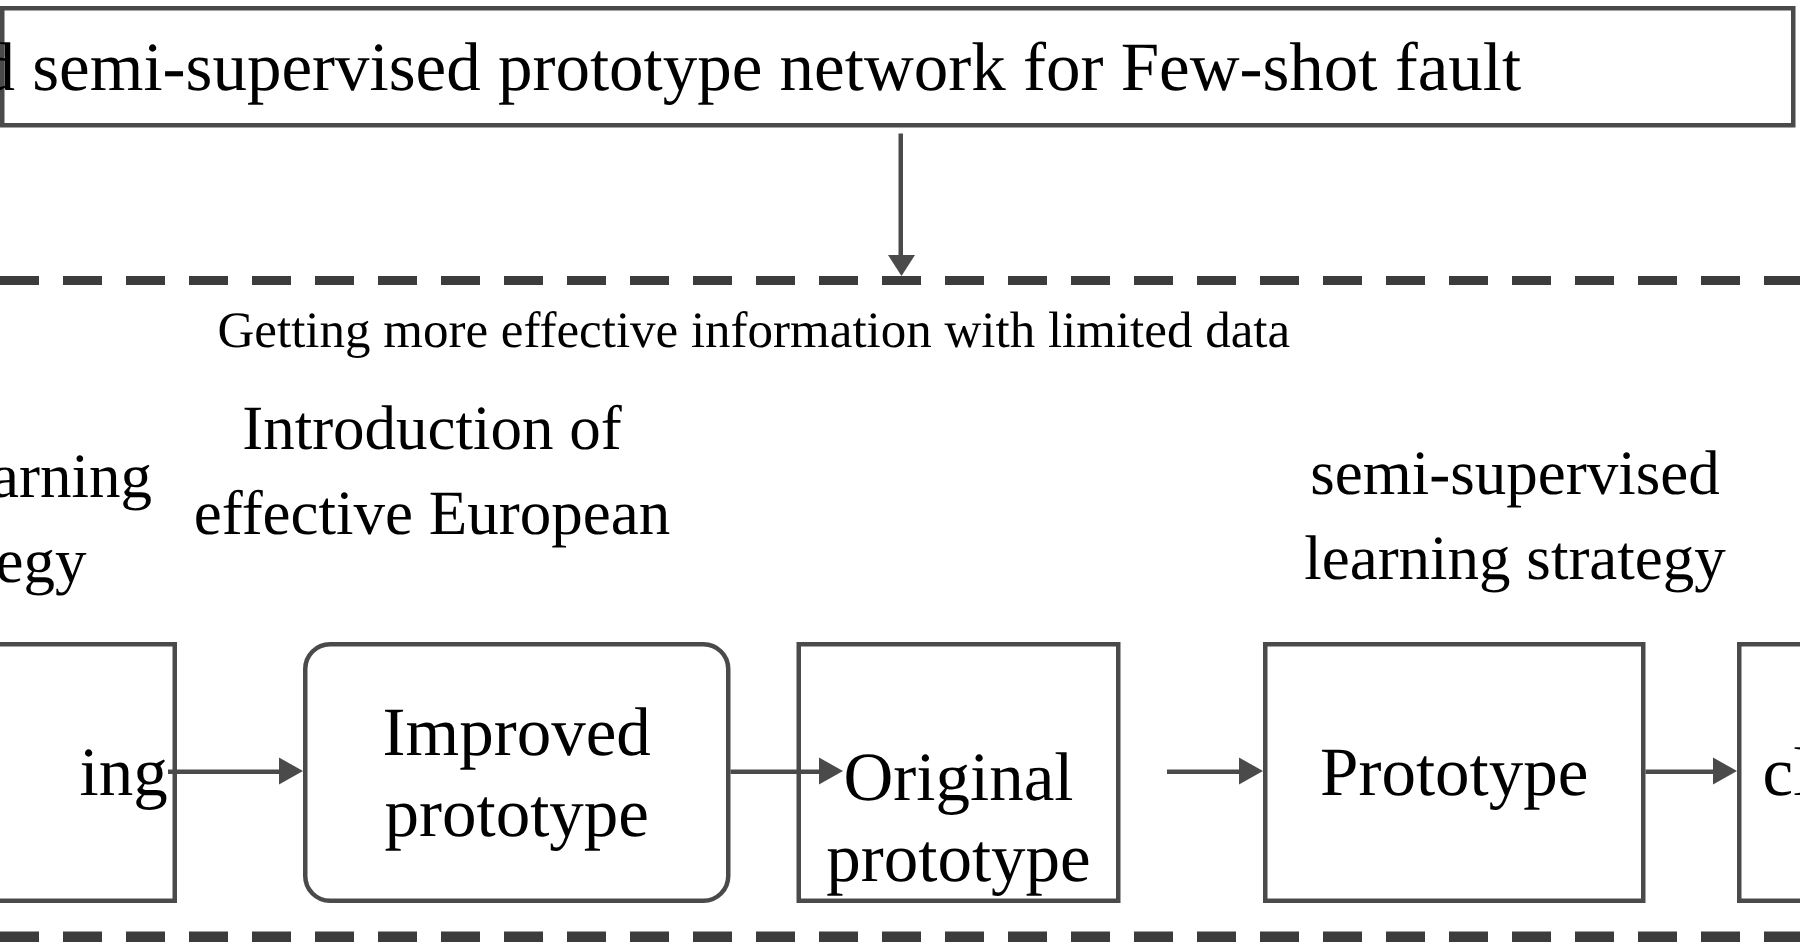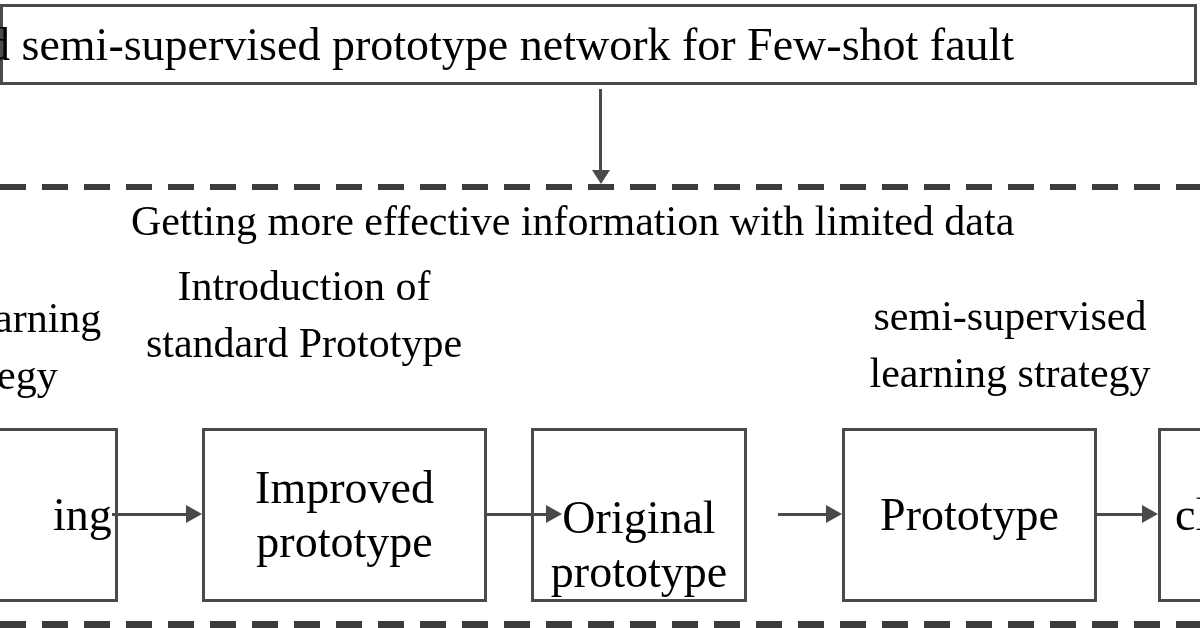--- a/index.html
+++ b/index.html
@@ -27,40 +27,40 @@
   <div style="position:absolute;left:0;top:4px;width:1191px;height:75px;border:3px solid #4a4a4a;background:#fff;overflow:visible;">
     <div style="position:absolute;left:-16px;top:0;height:75px;display:flex;align-items:center;font-size:46px;white-space:nowrap;">d semi-supervised prototype network for Few-shot fault</div>
   </div>
 
   <div class="vline" style="left:599px;top:89px;height:83px;"></div>
   <div class="head-down" style="left:592px;top:170px;"></div>
 
   <div class="dashline" style="top:184px;height:6px;"></div>
   <div class="dashline" style="top:621px;height:10px;"></div>
 
-  <div style="position:absolute;left:131px;top:199px;font-size:42px;line-height:44px;white-space:nowrap;text-align:center;">Getting more effective information with limited data</div>
+  <div style="position:absolute;left:145px;top:199px;font-size:34px;line-height:44px;white-space:nowrap;text-align:center;">Getting more effective information with limited data</div>
 
   <div class="label" style="left:-6px;top:290px;text-align:left;">arning</div>
   <div class="label" style="left:-3px;top:347px;text-align:left;">egy</div>
 
-  <div class="label" style="left:104px;top:258px;width:400px;">
+  <div class="label" style="left:88px;top:258px;width:400px;">
     <div>Introduction of</div>
-    <div>standard Prototype</div>
+    <div>effective European</div>
   </div>
 
   <div class="label" style="left:810px;top:288px;width:400px;">
     <div>semi-supervised</div>
     <div>learning strategy</div>
   </div>
 
   <div class="box" style="left:-3px;width:112px;align-items:flex-start;padding-left:3px;text-align:left;">
     <div style="padding-left:6px;margin-left:44px;">ing</div>
   </div>
 
-  <div class="box" style="left:202px;width:279px;">
+  <div class="box" style="left:202px;width:279px;border-radius:18px;">
     <div>Improved</div>
     <div>prototype</div>
   </div>
 
   <div class="box" style="left:531px;width:210px;justify-content:flex-end;">
     <div>Original</div>
     <div>prototype</div>
   </div>
 
   <div class="box" style="left:842px;width:249px;">

